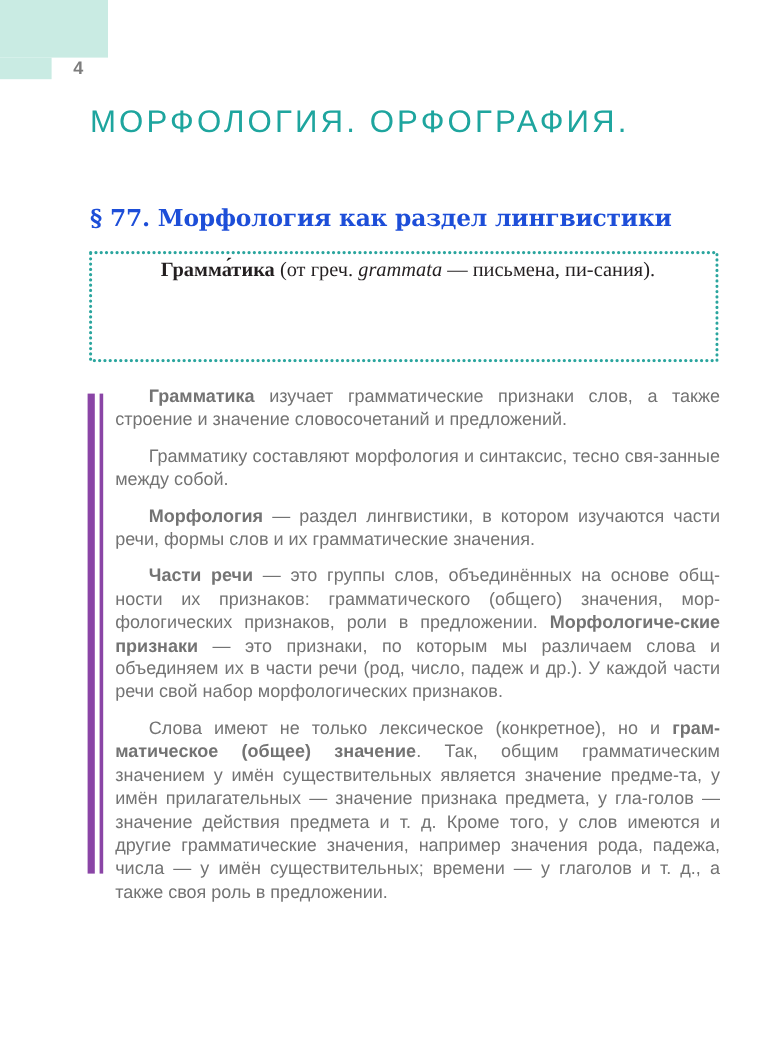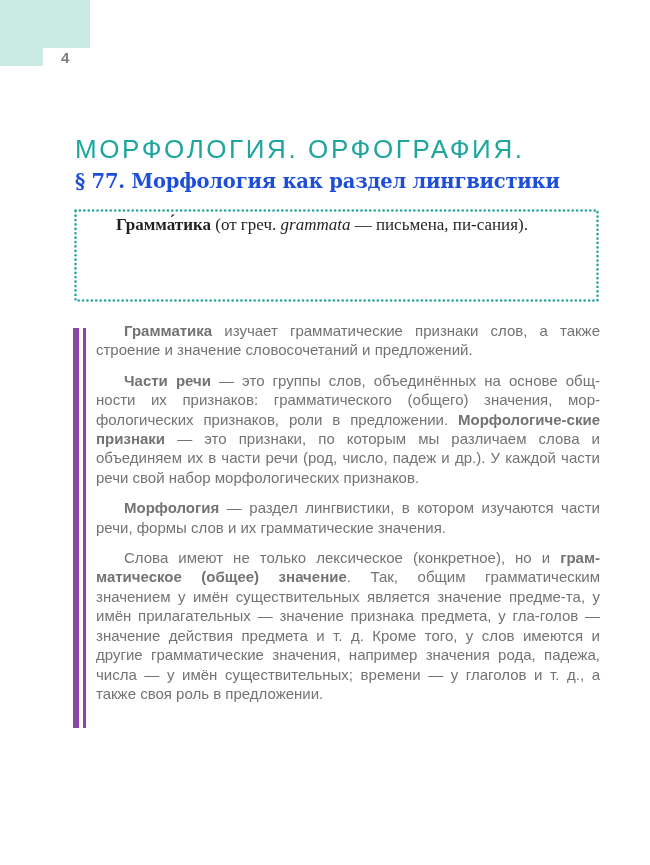--- a/index.html
+++ b/index.html
@@ -39,21 +39,21 @@
       position: absolute;
       left: 75px; top: 86px;
       margin: 0;
       font-family: "Liberation Sans", sans-serif;
       font-weight: normal;
       font-size: 26px;
       line-height: 30px;
       letter-spacing: 2.6px;
       color: #1ea59e;
     }
-    .chapter-title span { display: block; margin-top: 48px; }
+    .chapter-title span { display: block; }
     .section-title {
       position: absolute;
       left: 75px; top: 170px;
       margin: 0;
       font-family: "DejaVu Serif", serif;
       font-weight: bold;
       font-size: 19.5px;
       color: #1d4ed8;
       letter-spacing: -0.2px;
     }
@@ -61,21 +61,21 @@
       position: absolute;
       left: 74px; top: 209px;
       width: 525px; height: 93px;
       box-sizing: border-box;
     }
     .etymology-box svg.border {
       position: absolute; left: 0; top: 0;
     }
     .etym-text {
       position: absolute;
-      left: 6px; top: 6px;
+      left: 24px; top: 6px;
       width: 508px;
       font-family: "Liberation Serif", serif;
       font-size: 17px;
       line-height: 20.5px;
       color: #231f20;
       text-align: justify;
     }
     .etym-text p { margin: 0; text-indent: 36px; text-align-last: left; }
     .etym-text .term { font-weight: bold; }
     .etym-text .greek { font-style: italic; }
@@ -129,16 +129,17 @@
   <div class="etym-text">
     <p><span class="term">Грамма́тика</span><span> (от греч. </span><span class="greek">grammata</span><span> — письмена, пи-сания).</span></p>
   </div>
 </div>
 
 <div class="bar-thick"></div>
 <div class="bar-thin"></div>
 
 <div class="body-text">
   <p><b>Грамматика</b><span> изучает грамматические признаки слов, а также строение и значение словосочетаний и предложений.</span></p>
+  <p><span>Грамматику составляют морфология и синтаксис, тесно свя-занные между собой.</span></p>
+  <p><b>Морфология</b><span> — раздел лингвистики, в котором изучаются части речи, формы слов и их грамматические значения.</span></p>
   <p><b>Части речи</b><span> — это группы слов, объединённых на основе общ-ности их признаков: грамматического (общего) значения, мор-фологических признаков, роли в предложении. </span><b>Морфологиче-ские признаки</b><span> — это признаки, по которым мы различаем слова и объединяем их в части речи (род, число, падеж и др.). У каждой части речи свой набор морфологических признаков.</span></p>
-  <p><b>Морфология</b><span> — раздел лингвистики, в котором изучаются части речи, формы слов и их грамматические значения.</span></p>
   <p><span>Слова имеют не только лексическое (конкретное), но и </span><b>грам-матическое (общее) значение</b><span>. Так, общим грамматическим значением у имён существительных является значение предме-та, у имён прилагательных — значение признака предмета, у гла-голов — значение действия предмета и т. д. Кроме того, у слов имеются и другие грамматические значения, например значения рода, падежа, числа — у имён существительных; времени — у глаголов и т. д., а также своя роль в предложении.</span></p>
 </div>
 
 </body></html>

